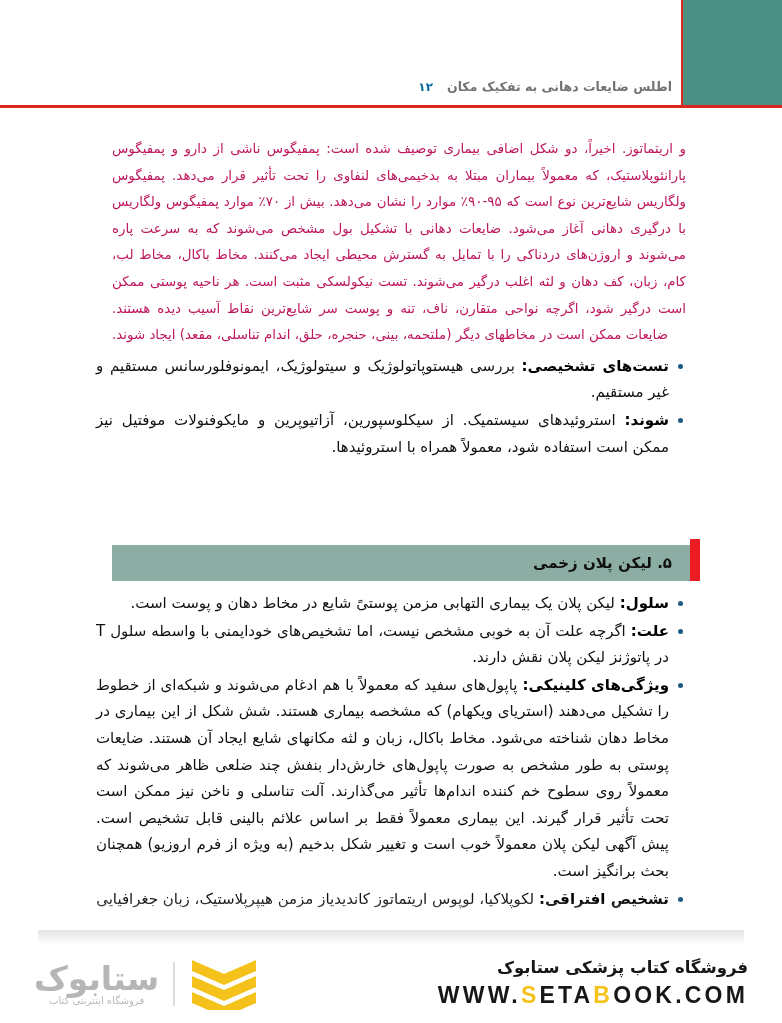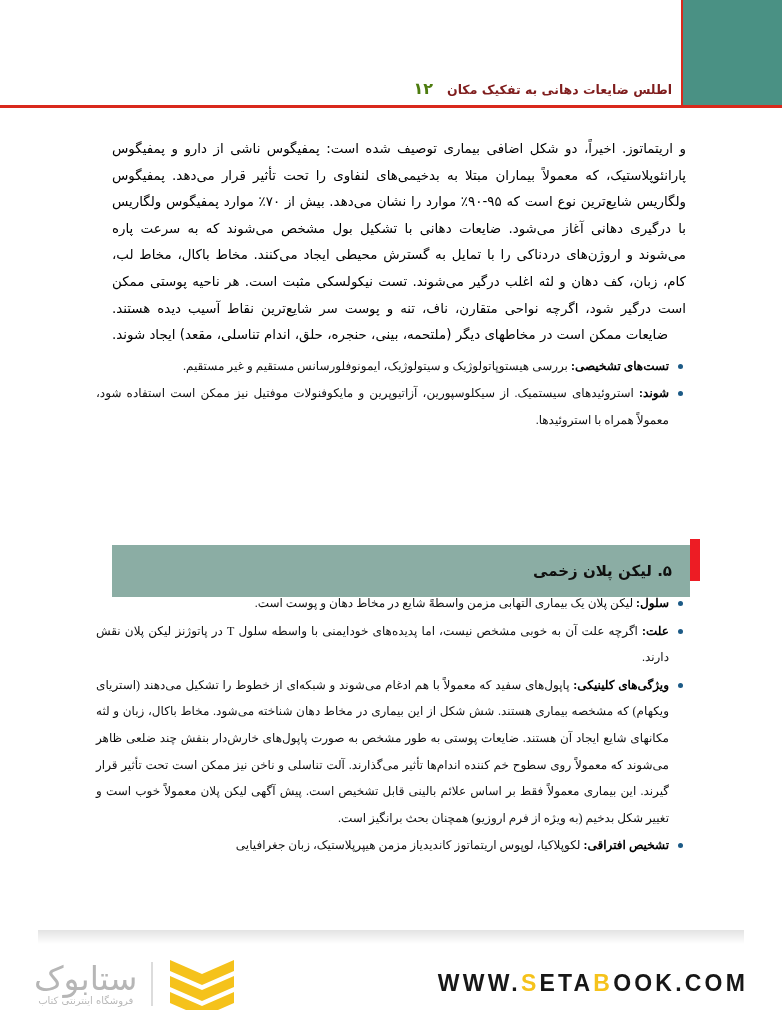--- a/index.html
+++ b/index.html
@@ -53,68 +53,67 @@
     position: absolute;
     top: 79px;
     right: 110px;
     display: flex;
     flex-direction: row;
     align-items: baseline;
     gap: 14px;
     direction: rtl;
   }
   .running-head .folio {
-    font-size: 16px;
-    font-weight: 700;
-    color: #4d7c0f;
+    font-size: 12px;
+    font-weight: 700;
+    color: #0369a1;
     letter-spacing: 0;
   }
   .running-head .head-title {
     font-size: 12.5px;
     font-weight: 700;
-    color: #7f1d1d;
+    color: #737373;
     white-space: nowrap;
   }
 
   
   .column {
     position: absolute;
     top: 136px;
     right: 96px;
     left: 96px;
     direction: rtl;
     text-align: justify;
   }
 
   p.body-para {
     margin: 0 0 4px 16px;
     font-size: 13.4px;
     line-height: 26.6px;
     text-align: justify;
     text-align-last: right;
-    color: #000000;
+    color: #be185d;
   }
   p.body-para.last-right { text-align-last: left; }
 
   
   ul.bullets {
     list-style: none;
     margin: 0;
     padding: 0;
   }
   ul.bullets > li {
     position: relative;
     margin: 0 0 1px 0;
     padding-right: 17px;
-    font-size: 12px;
+    font-size: 15px;
     line-height: 26.6px;
     text-align: justify;
     text-align-last: right;
     color: #111;
-    font-family: Liberation Serif, serif;
   }
   ul.bullets > li::before {
     content: "";
     position: absolute;
     top: 11px;
     right: 3px;
     width: 5px;
     height: 5px;
     border-radius: 50%;
     background: #1c5a86;
@@ -123,21 +122,21 @@
     font-weight: 700;
     color: #000;
   }
 
   
   .section-heading {
     position: absolute;
     top: 545px;
     right: 92px;
     left: 112px;
-    height: 52px;
+    height: 36px;
     background: #8bada4;
     display: flex;
     align-items: center;
     justify-content: flex-start;
     direction: rtl;
     box-sizing: border-box;
     padding-right: 18px;
   }
   .section-heading .accent {
     position: absolute;
@@ -228,21 +227,21 @@
     background: #dcdcdc;
   }
   .wordmark {
     display: flex;
     flex-direction: column;
     align-items: center;
     gap: 1px;
   }
   .wordmark-main {
     font-size: 33px;
-    font-weight: 400;
+    font-weight: 700;
     color: #b6b6b6;
     line-height: 1;
     direction: rtl;
     letter-spacing: -1px;
     text-align: center;
   }
   .wordmark-sub {
     font-size: 10px;
     color: #b9b9b9;
     direction: rtl;
@@ -296,22 +295,22 @@
     </ul>
   </div>
 
   <div class="section-heading">
     <div class="accent"></div>
     <span class="heading-text">۵. لیکن پلان زخمی</span>
   </div>
 
   <div class="column-lower">
     <ul class="bullets">
-      <li><span class="term">سلول:</span><span> لیکن پلان یک بیماری التهابی مزمن واسطهً شایع در مخاط دهان و پوست است.</span></li>
-      <li><span class="term">علت:</span><span> اگرچه علت آن به خوبی مشخص نیست، اما پدیده‌های خودایمنی با واسطه سلول T در پاتوژنز لیکن پلان نقش دارند.</span></li>
+      <li><span class="term">سلول:</span><span> لیکن پلان یک بیماری التهابی مزمن پوستیً شایع در مخاط دهان و پوست است.</span></li>
+      <li><span class="term">علت:</span><span> اگرچه علت آن به خوبی مشخص نیست، اما تشخیص‌های خودایمنی با واسطه سلول T در پاتوژنز لیکن پلان نقش دارند.</span></li>
       <li><span class="term">ویژگی‌های کلینیکی:</span><span> پاپول‌های سفید که معمولاً با هم ادغام می‌شوند و شبکه‌ای از خطوط را تشکیل می‌دهند (استریای ویکهام) که مشخصه بیماری هستند. شش شکل از این بیماری در مخاط دهان شناخته می‌شود. مخاط باکال، زبان و لثه مکانهای شایع ایجاد آن هستند. ضایعات پوستی به طور مشخص به صورت پاپول‌های خارش‌دار بنفش چند ضلعی ظاهر می‌شوند که معمولاً روی سطوح خم کننده اندام‌ها تأثیر می‌گذارند. آلت تناسلی و ناخن نیز ممکن است تحت تأثیر قرار گیرند. این بیماری معمولاً فقط بر اساس علائم بالینی قابل تشخیص است. پیش آگهی لیکن پلان معمولاً خوب است و تغییر شکل بدخیم (به ویژه از فرم اروزیو) همچنان بحث برانگیز است.</span></li>
       <li><span class="term">تشخیص افتراقی:</span><span> لکوپلاکیا، لوپوس اریتماتوز کاندیدیاز مزمن هیپرپلاستیک، زبان جغرافیایی</span></li>
     </ul>
   </div>
 
   <div class="fade-mask"></div>
   <div class="clip-bottom"></div>
   <div class="page-shadow"></div>
 
   <div class="footer">
@@ -323,18 +322,19 @@
       </div>
       <div class="mark-divider"></div>
       <svg class="chev-icon" viewBox="0 0 70 52">
         <path d="M3 2 L35 16 L67 2 L67 13 L35 27 L3 13 Z" fill="#f5c21b"></path>
         <path d="M3 18 L35 32 L67 18 L67 29 L35 43 L3 29 Z" fill="#f5c21b"></path>
         <path d="M3 34 L35 48 L67 34 L67 45 L35 59 L3 45 Z" fill="#f5c21b"></path>
       </svg>
     </div>
 
     <div class="site-block">
+      <span class="site-fa">فروشگاه کتاب پزشکی ستابوک</span>
       <span class="site-url"><span>WWW.</span><span class="hl">S</span><span>ETA</span><span class="hl">B</span><span>OOK.COM</span></span>
     </div>
 
   </div>
 
 </div>
 
 </body></html>

